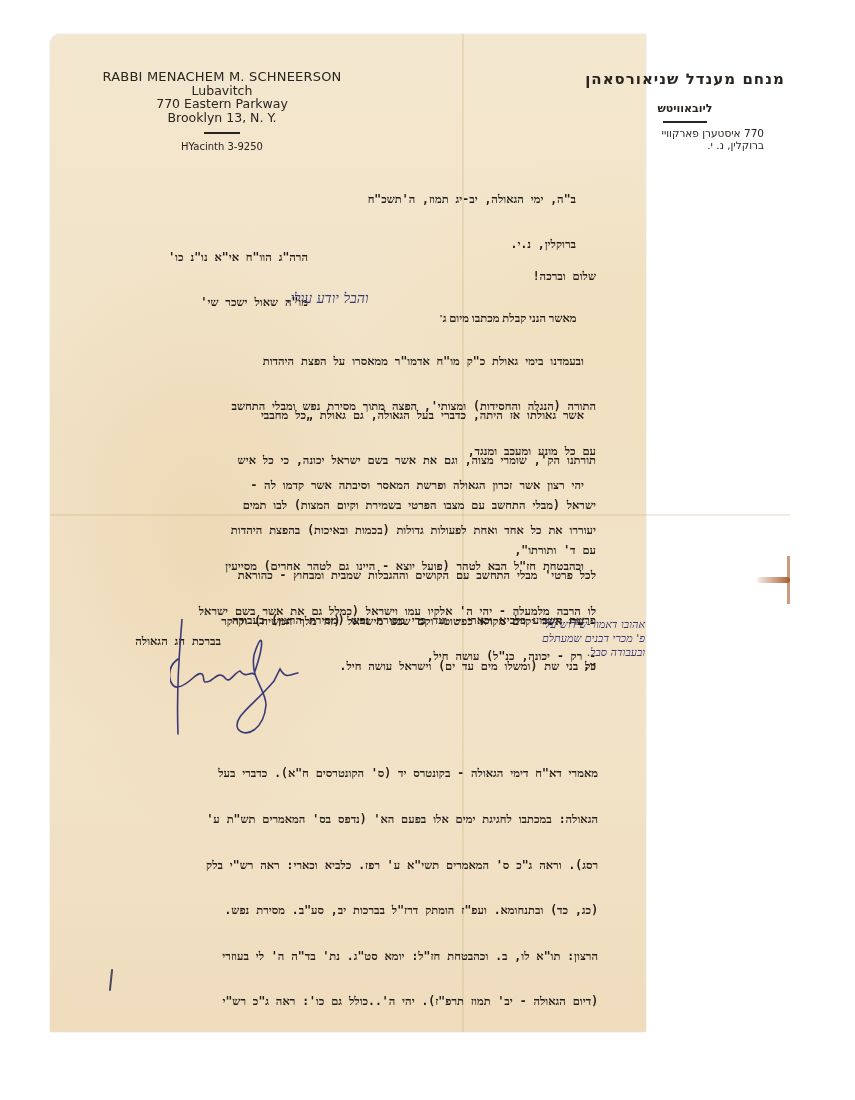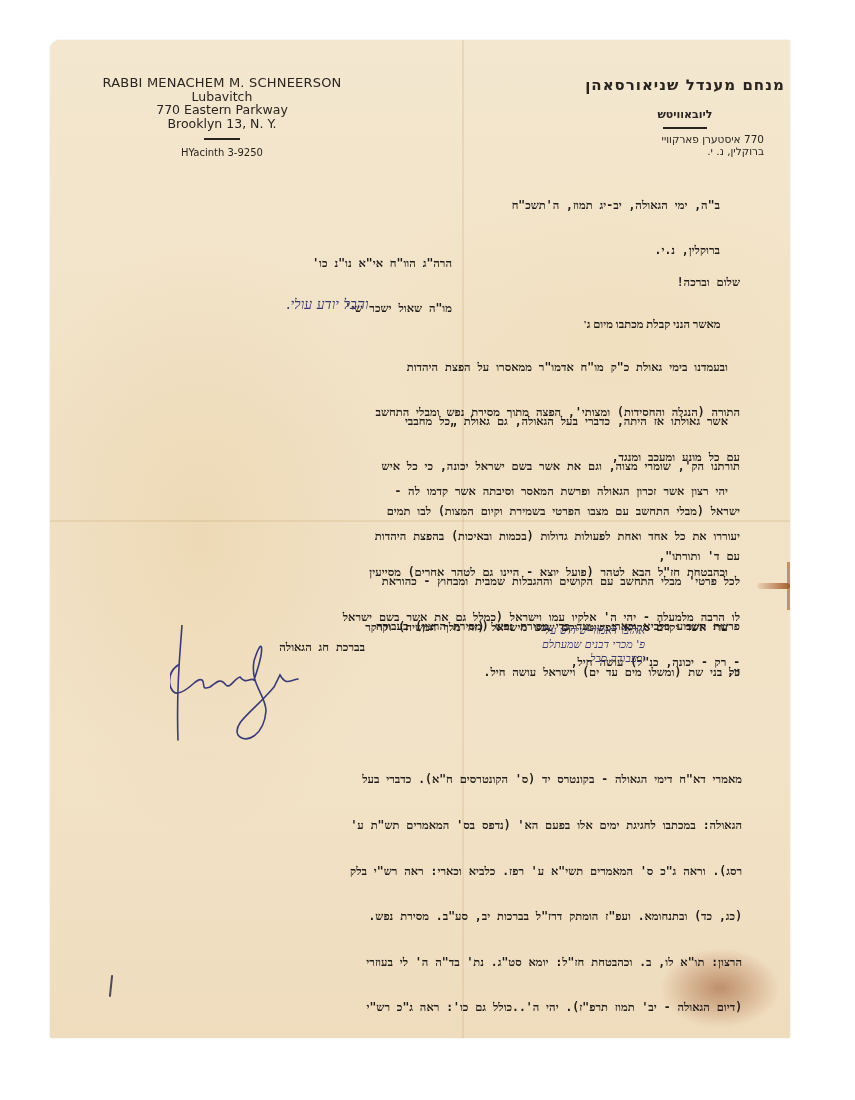--- a/index.html
+++ b/index.html
@@ -1,20 +1,20 @@
 <!DOCTYPE html>
 <html><head>
 <meta charset="utf-8">
 <style>
   html, body { margin:0; padding:0; }
   body {
     width:855px; height:1100px; background:#ffffff; position:relative; overflow:hidden;
   }
   .paper {
-    position:absolute; left:50px; top:40px; width:740px; height:998px;
+    position:absolute; left:50px; top:34px; width:596px; height:998px;
     background:
       radial-gradient(ellipse 60px 40px at 670px 948px, rgba(150,80,40,0.55), rgba(160,90,50,0.25) 60%, rgba(0,0,0,0) 100%),
       radial-gradient(ellipse 200px 300px at 150px 500px, rgba(230,200,150,0.35), rgba(0,0,0,0) 100%),
       radial-gradient(ellipse 260px 180px at 560px 300px, rgba(240,215,170,0.3), rgba(0,0,0,0) 100%),
       linear-gradient(180deg, #f3e7cf 0%, #f1e2c6 40%, #f2e3c8 70%, #efdcbd 100%);
     box-shadow: 0 0 1px rgba(120,90,50,0.5);
     border-radius:10px 2px 2px 2px;
   }
   .fold-v { position:absolute; left:412px; top:0; width:2px; height:998px; background:rgba(200,170,120,0.25); }
   .fold-h { position:absolute; left:0; top:480px; width:740px; height:2px; background:rgba(200,170,120,0.25); }

